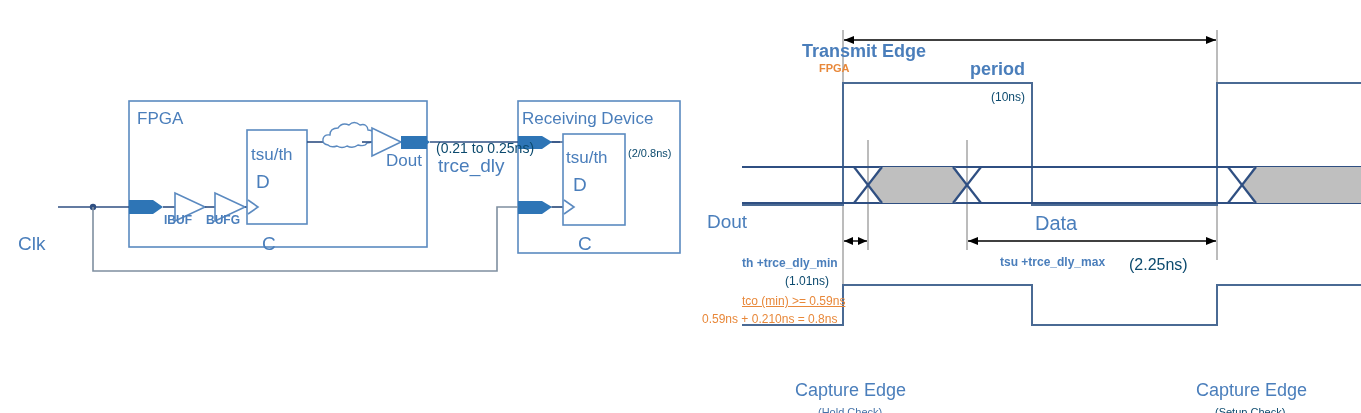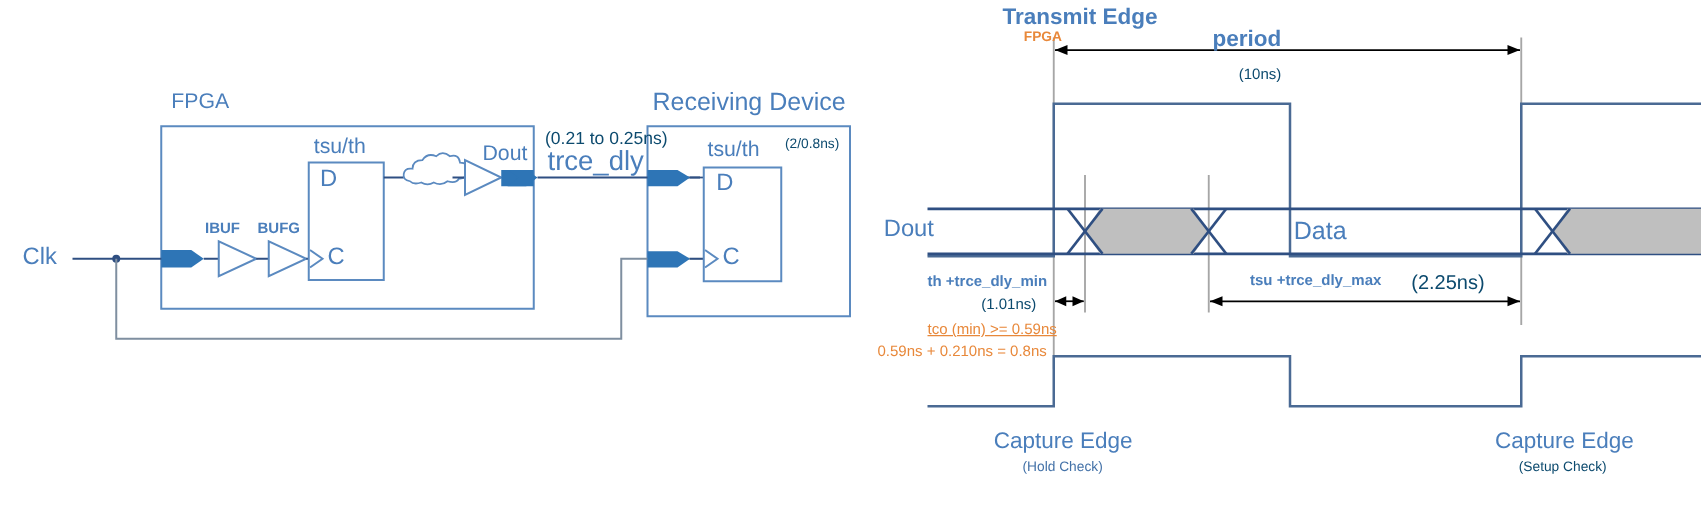--- a/index.html
+++ b/index.html
@@ -1,20 +1,20 @@
 <!DOCTYPE html>
 <html><head>
 <meta charset="utf-8">
 <style>
   html,body{margin:0;padding:0;background:#ffffff;}
   body{width:1361px;height:413px;position:relative;overflow:hidden;
        font-family:"Liberation Sans",sans-serif;}
   .stage{position:absolute;left:0;top:0;width:1361px;height:413px;}
   svg{position:absolute;left:0;top:0;}
-  .lbl{position:absolute;white-space:nowrap;line-height:1;}
+  .lbl{position:absolute;white-space:nowrap;line-height:1;margin-top:38px;}
   .blue{color:#4a7ebb;}
   .dkblue{color:#4472a8;}
   .orange{color:#e8883a;}
   .olive{color:#0c4a6e;}
 </style>
 </head>
 <body>
 
 <div class="stage">
 
@@ -77,29 +77,29 @@
   </g>
   <line x1="552" y1="142" x2="565" y2="142" stroke="#2f4f82" stroke-width="1.4"></line>
   <line x1="552" y1="207" x2="565" y2="207" stroke="#2f4f82" stroke-width="1.4"></line>
 
   <rect x="563" y="134" width="62" height="91" fill="#ffffff" stroke="#5b8ac0" stroke-width="1.6"></rect>
   <polyline points="564,200 574,207 564,214" fill="none" stroke="#5b8ac0" stroke-width="1.6"></polyline>
 </svg>
 
 <div class="lbl blue" style="left:18px;top:196px;font-size:19px;text-align:center;">Clk</div>
 <div class="lbl blue" style="left:137px;top:72px;font-size:17px;">FPGA</div>
-<div class="lbl blue" style="left:522px;top:72px;font-size:20px;">Receiving Device</div>
+<div class="lbl blue" style="left:522px;top:72px;font-size:17px;">Receiving Device</div>
 <div class="lbl blue" style="left:251px;top:108px;font-size:17px;">tsu/th</div>
 <div class="lbl blue" style="left:256px;top:134px;font-size:19px;">D</div>
 <div class="lbl blue" style="left:262px;top:196px;font-size:19px;">C</div>
 <div class="lbl blue" style="left:164px;top:176px;font-size:12px;font-weight:bold;">IBUF</div>
 <div class="lbl blue" style="left:206px;top:176px;font-size:12px;font-weight:bold;">BUFG</div>
 <div class="lbl blue" style="left:386px;top:114px;font-size:17px;">Dout</div>
 <div class="lbl olive" style="left:436px;top:103px;font-size:14px;">(0.21 to 0.25ns)</div>
-<div class="lbl blue" style="left:438px;top:118px;font-size:22px;">trce_dly</div>
+<div class="lbl blue" style="left:438px;top:118px;font-size:19px;">trce_dly</div>
 <div class="lbl blue" style="left:566px;top:111px;font-size:17px;">tsu/th</div>
 <div class="lbl olive" style="left:628px;top:110px;font-size:11px;">(2/0.8ns)</div>
 <div class="lbl blue" style="left:573px;top:137px;font-size:19px;">D</div>
 <div class="lbl blue" style="left:578px;top:196px;font-size:19px;">C</div>
 
 <svg width="641" height="413" viewBox="0 0 641 413" style="left:720px;">
 
   <line x1="123" y1="30" x2="123" y2="295" stroke="#a6a6a6" stroke-width="1.5"></line>
   <line x1="148" y1="140" x2="148" y2="250" stroke="#a6a6a6" stroke-width="1.5"></line>
   <line x1="247" y1="140" x2="247" y2="250" stroke="#a6a6a6" stroke-width="1.5"></line>

